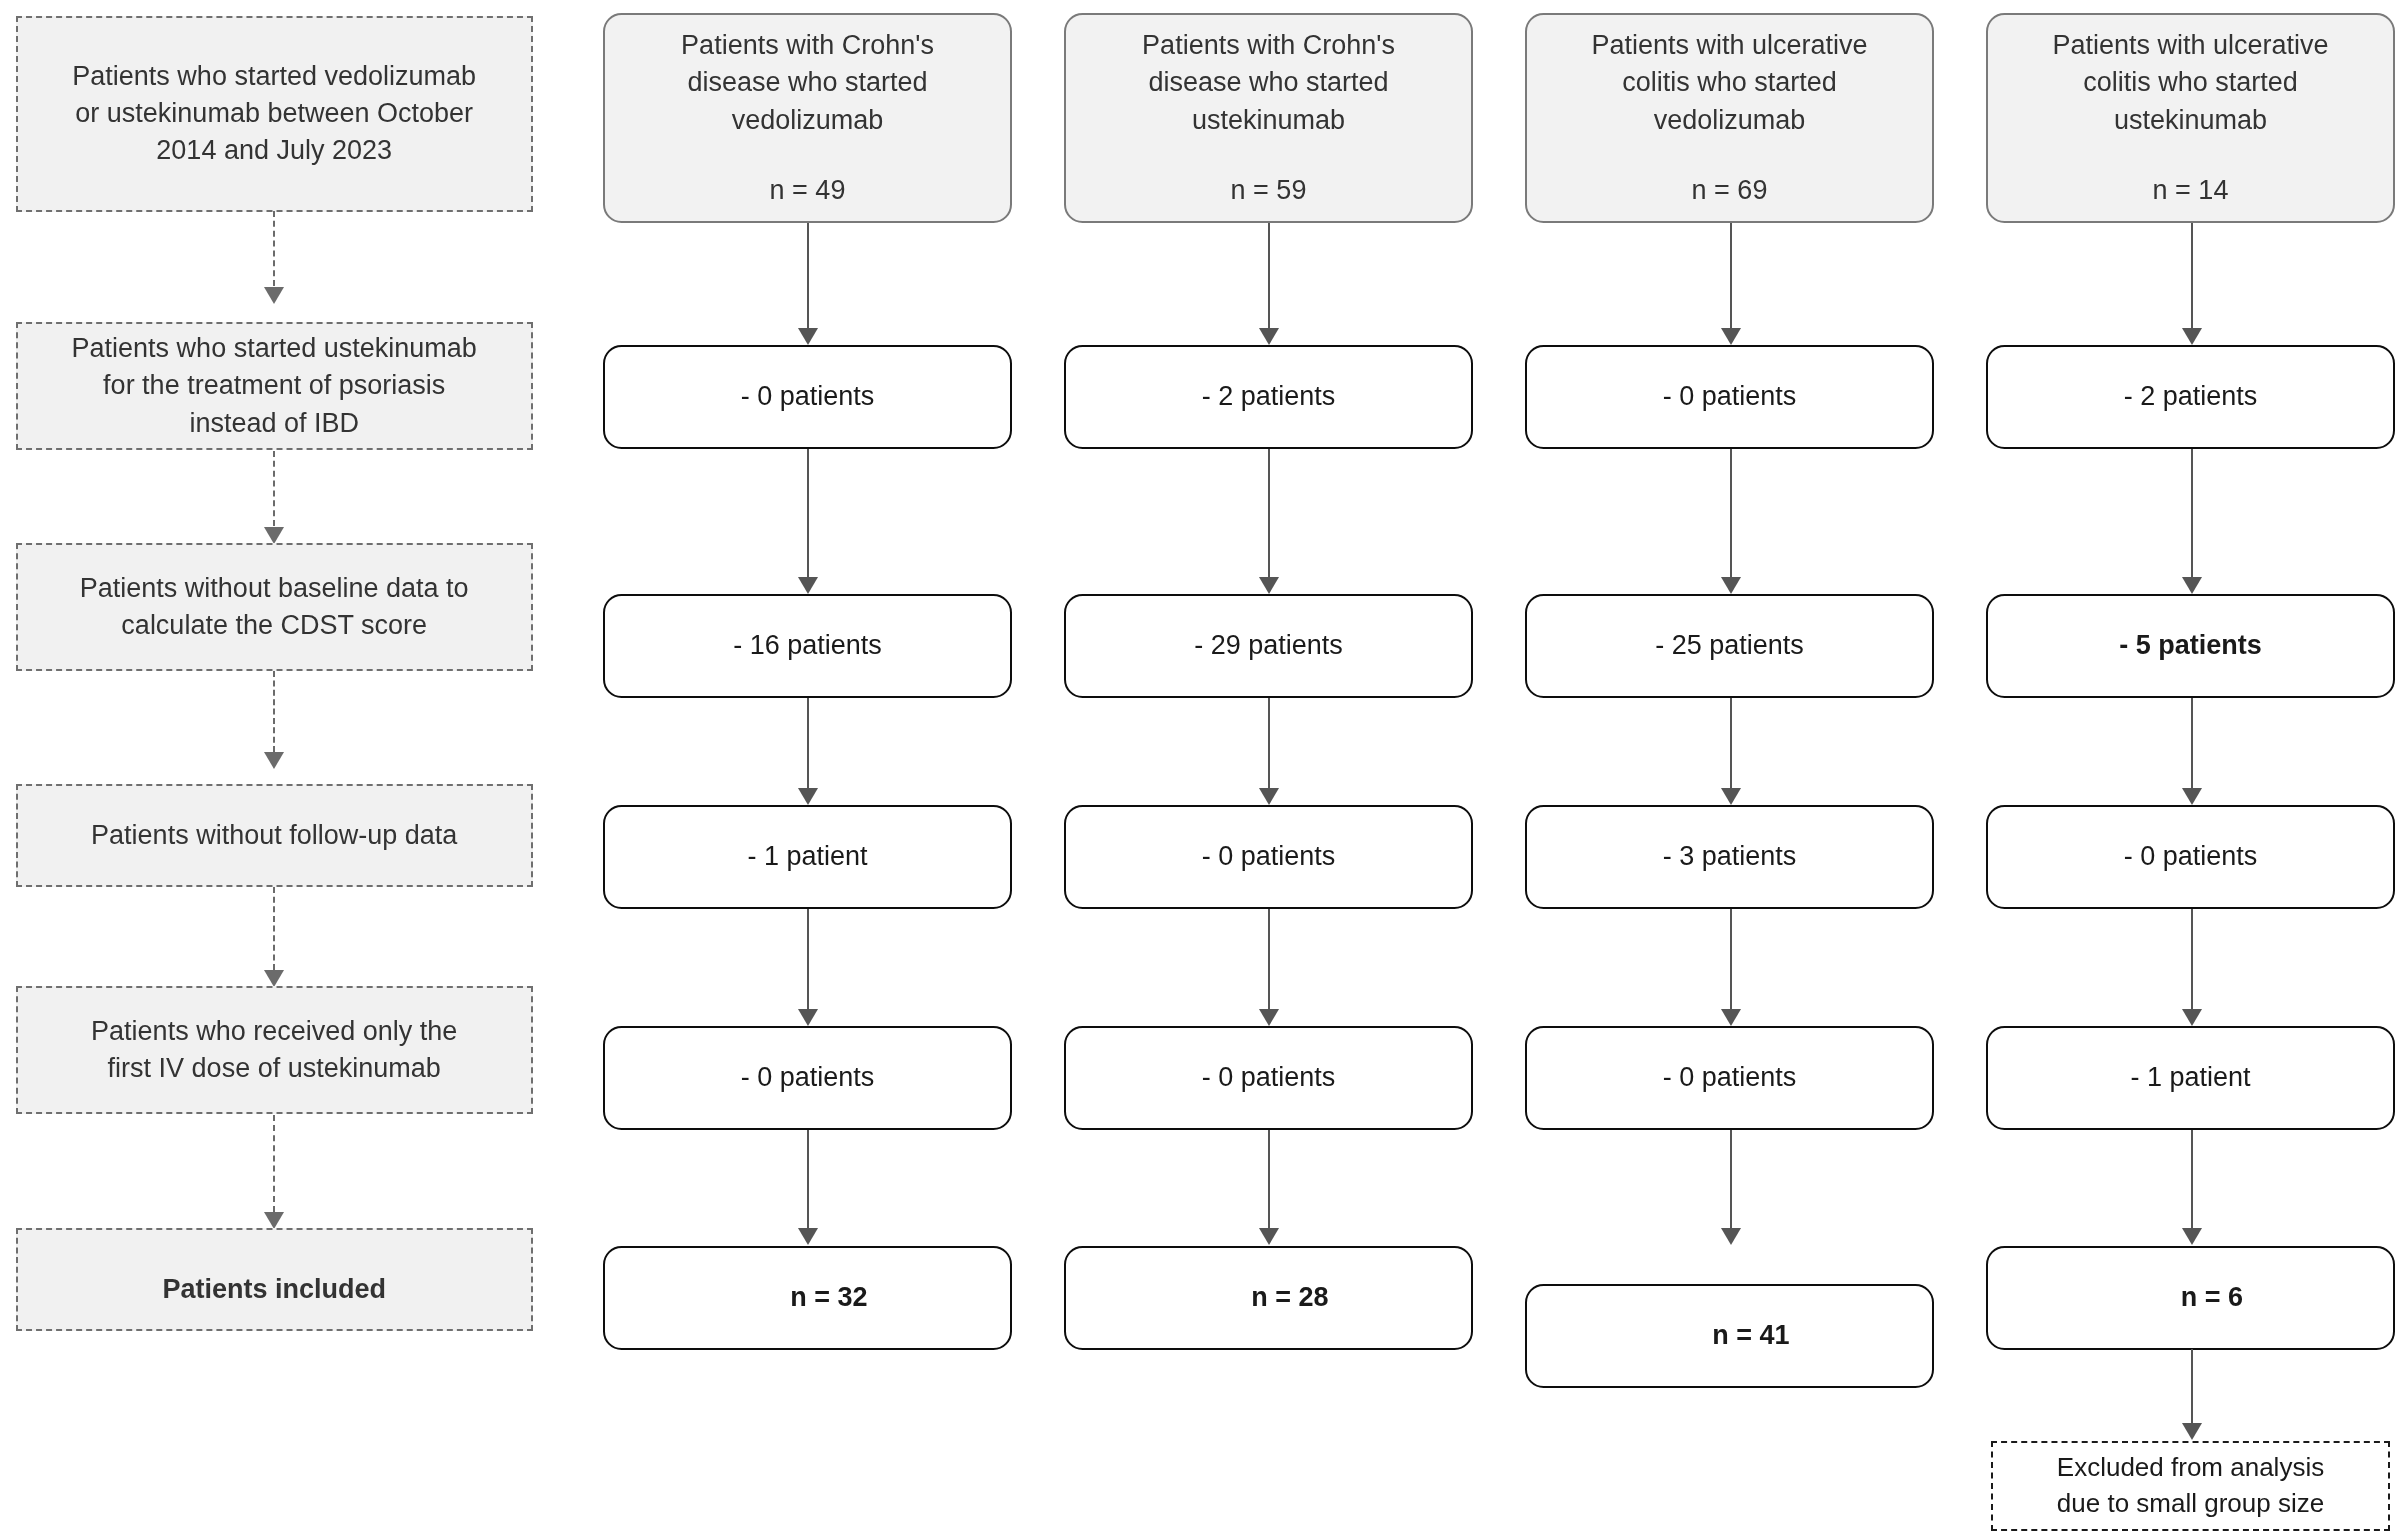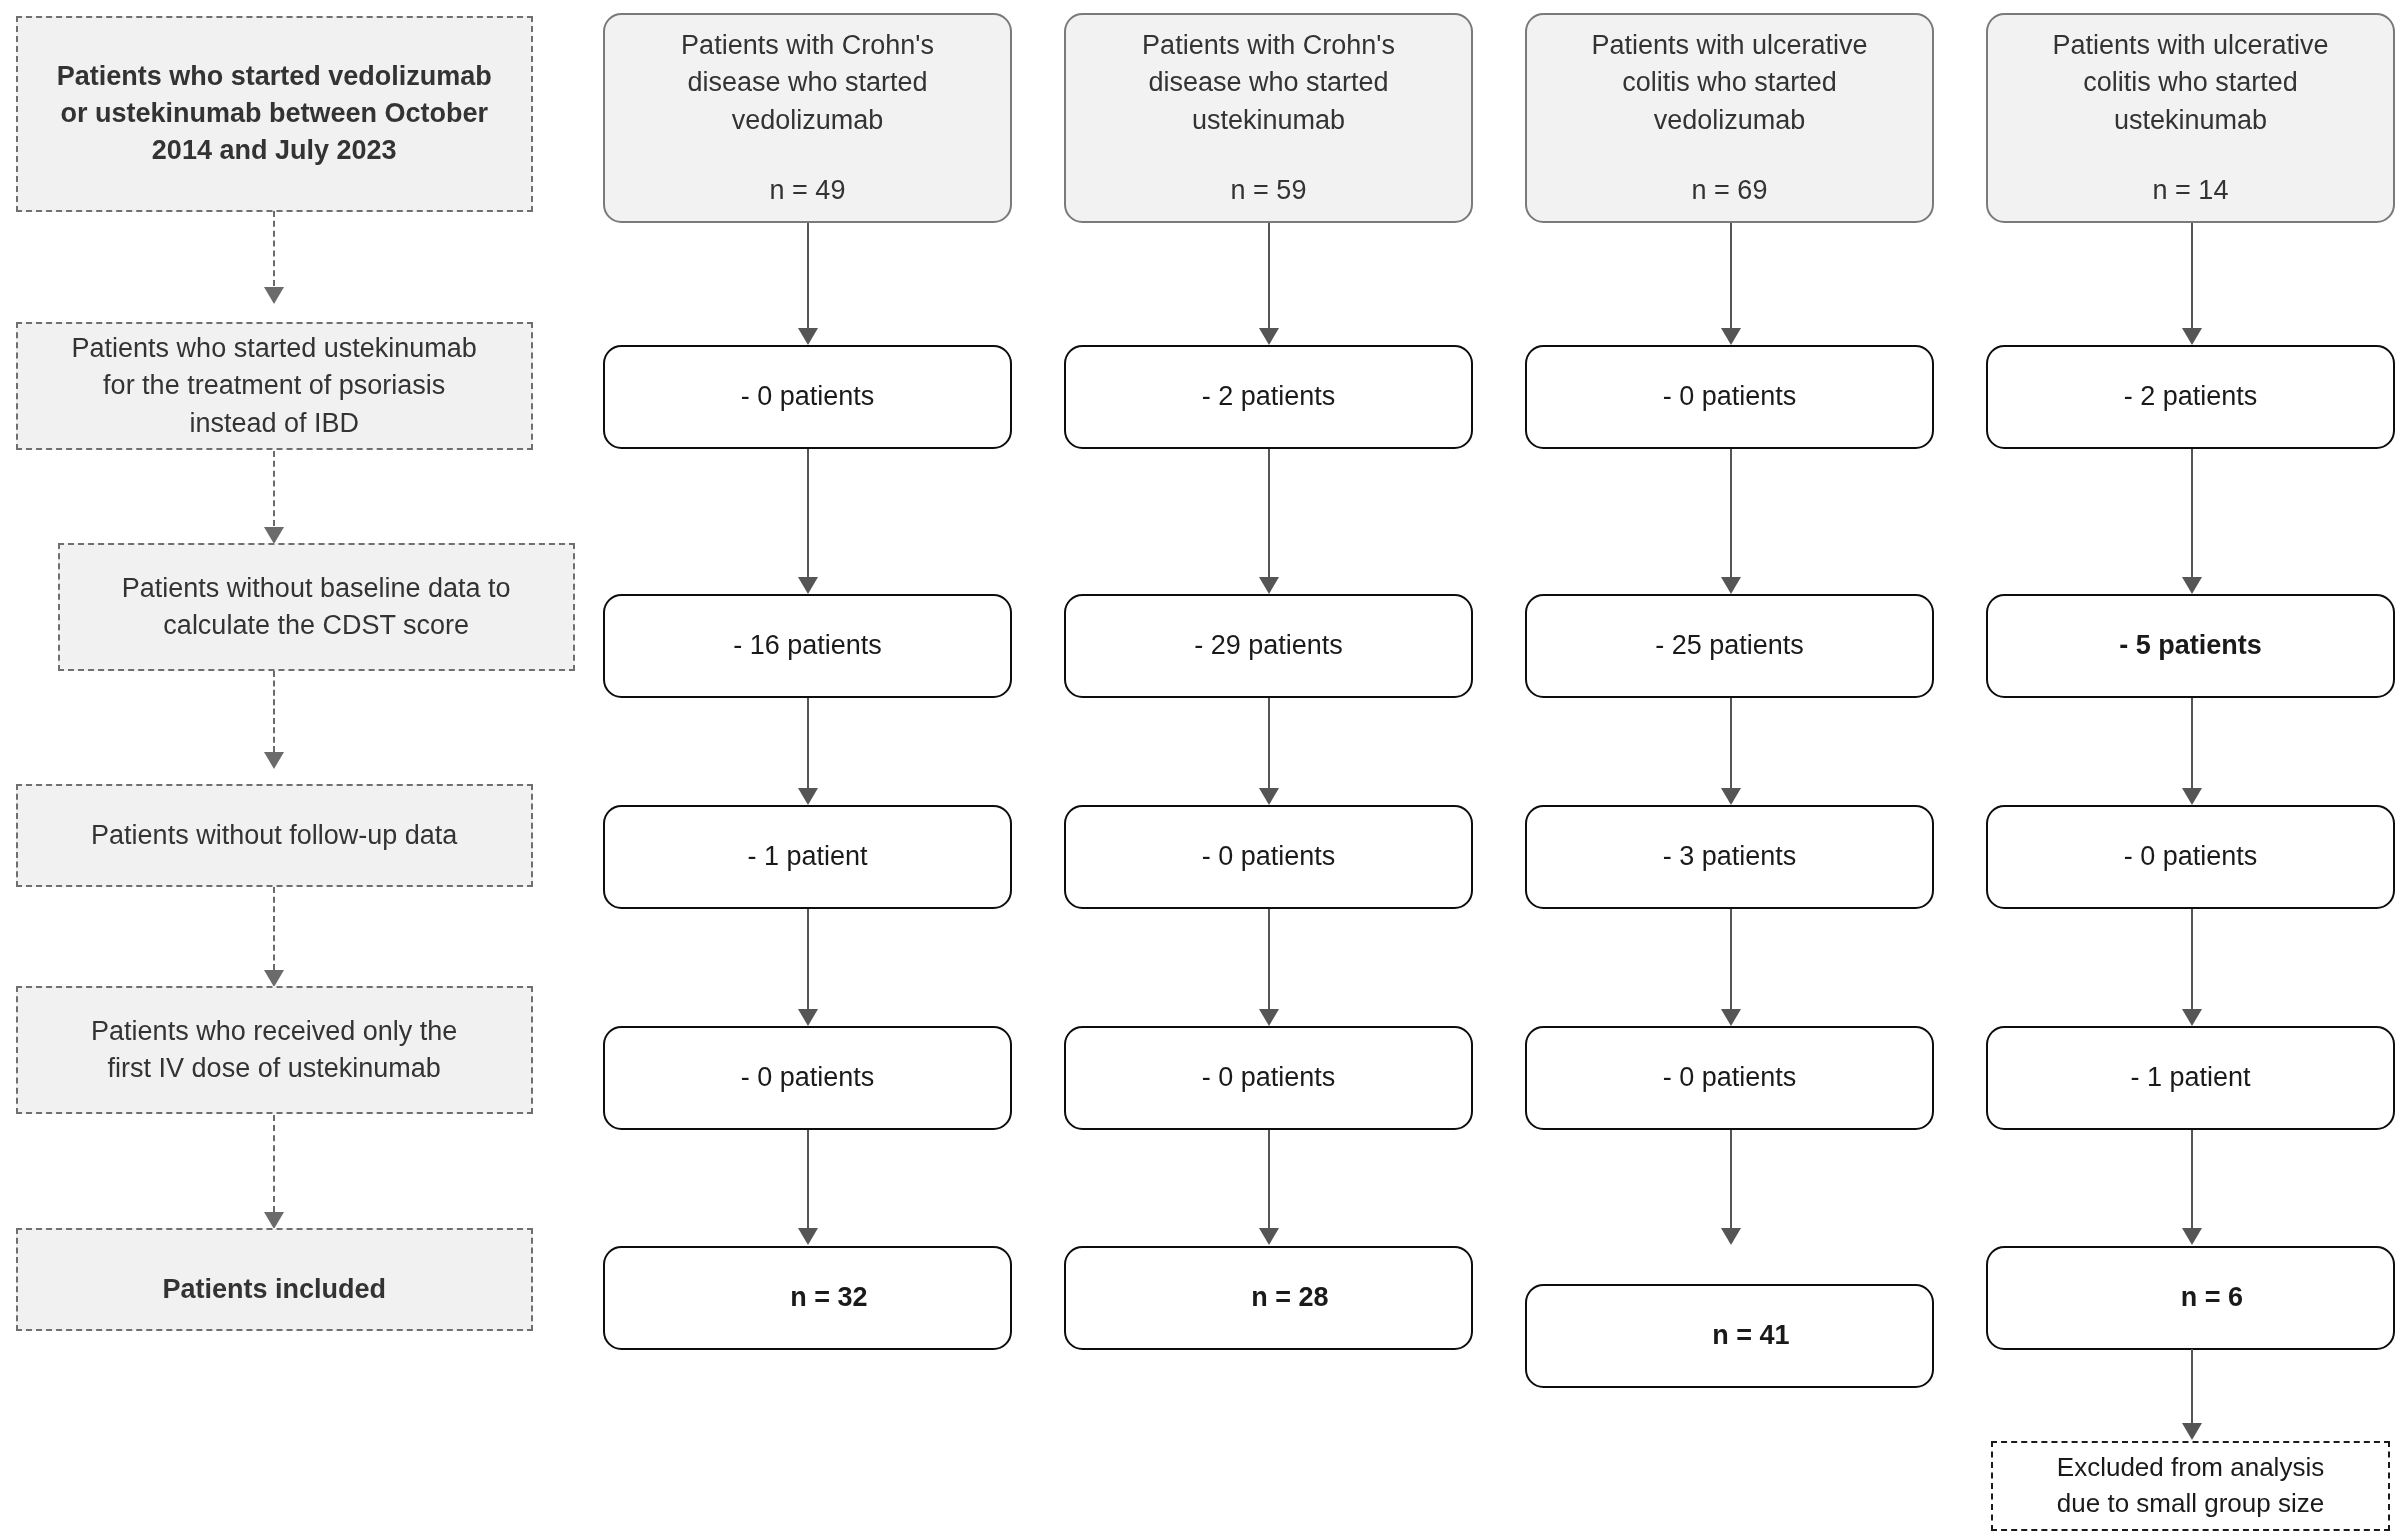--- a/index.html
+++ b/index.html
@@ -117,41 +117,41 @@
     border-top: 17px solid #6b6b6b;
   }
   .conn.dark .line { border-left-color: #555555; }
   .conn.dark .head { border-top-color: #555555; }
 </style>
 </head>
 <body>
 
 <div id="canvas">
 
-  <div class="box left-box" style="left:15.7px; top:15.7px; width:517px; height:196px;font-weight:bold;">
+  <div class="box left-box" style="left:15.7px; top:15.7px; width:517px; height:196px;">
     <span class="txt">Patients who started vedolizumab
 or ustekinumab between October
 2014 and July 2023</span>
   </div>
   <div class="conn dashed" style="left:263px; top:211px; width:21.4px; height:93px;">
     <span class="line" style="height:75px;"></span>
     <span class="head"></span>
   </div>
 
   <div class="box left-box" style="left:15.7px; top:322px; width:517px; height:128px;">
     <span class="txt">Patients who started ustekinumab
 for the treatment of psoriasis
 instead of IBD</span>
   </div>
   <div class="conn dashed" style="left:263px; top:451px; width:21.4px; height:93px;">
     <span class="line" style="height:75px;"></span>
     <span class="head"></span>
   </div>
 
-  <div class="box left-box" style="left:15.7px; top:543px; width:517px; height:128px;margin-left:42px;">
+  <div class="box left-box" style="left:15.7px; top:543px; width:517px; height:128px;">
     <span class="txt">Patients without baseline data to
 calculate the CDST score</span>
   </div>
   <div class="conn dashed" style="left:263px; top:671px; width:21.4px; height:98px;">
     <span class="line" style="height:81px;"></span>
     <span class="head"></span>
   </div>
 
   <div class="box left-box" style="left:15.7px; top:784px; width:517px; height:103px;">
     <span class="txt">Patients without follow-up data</span>

